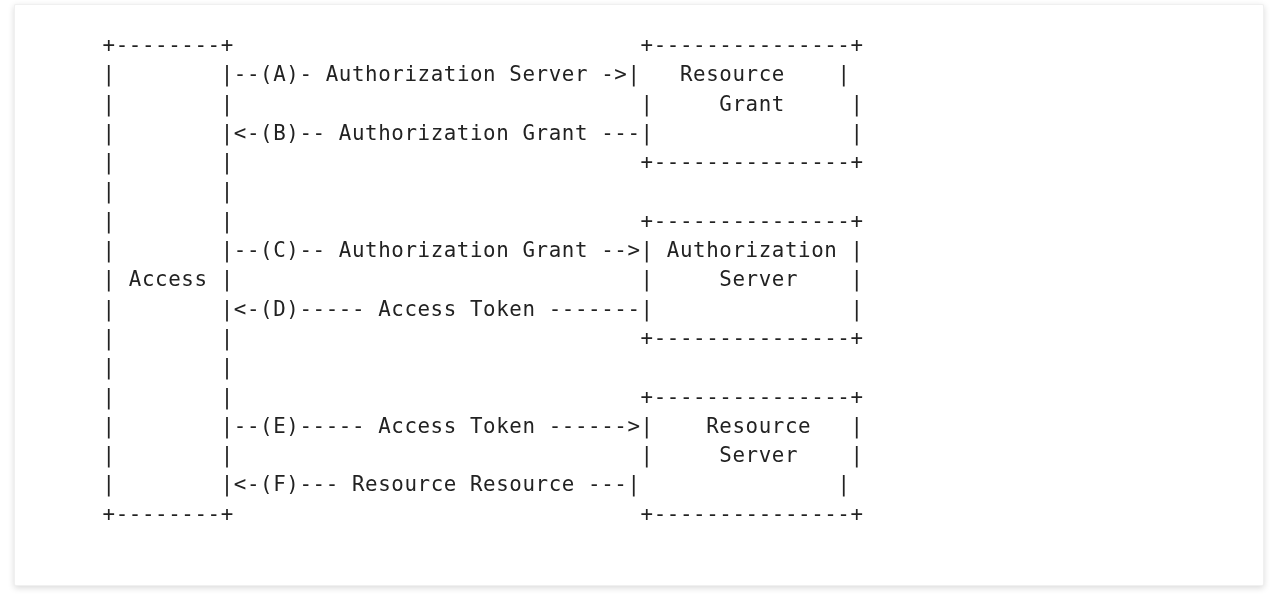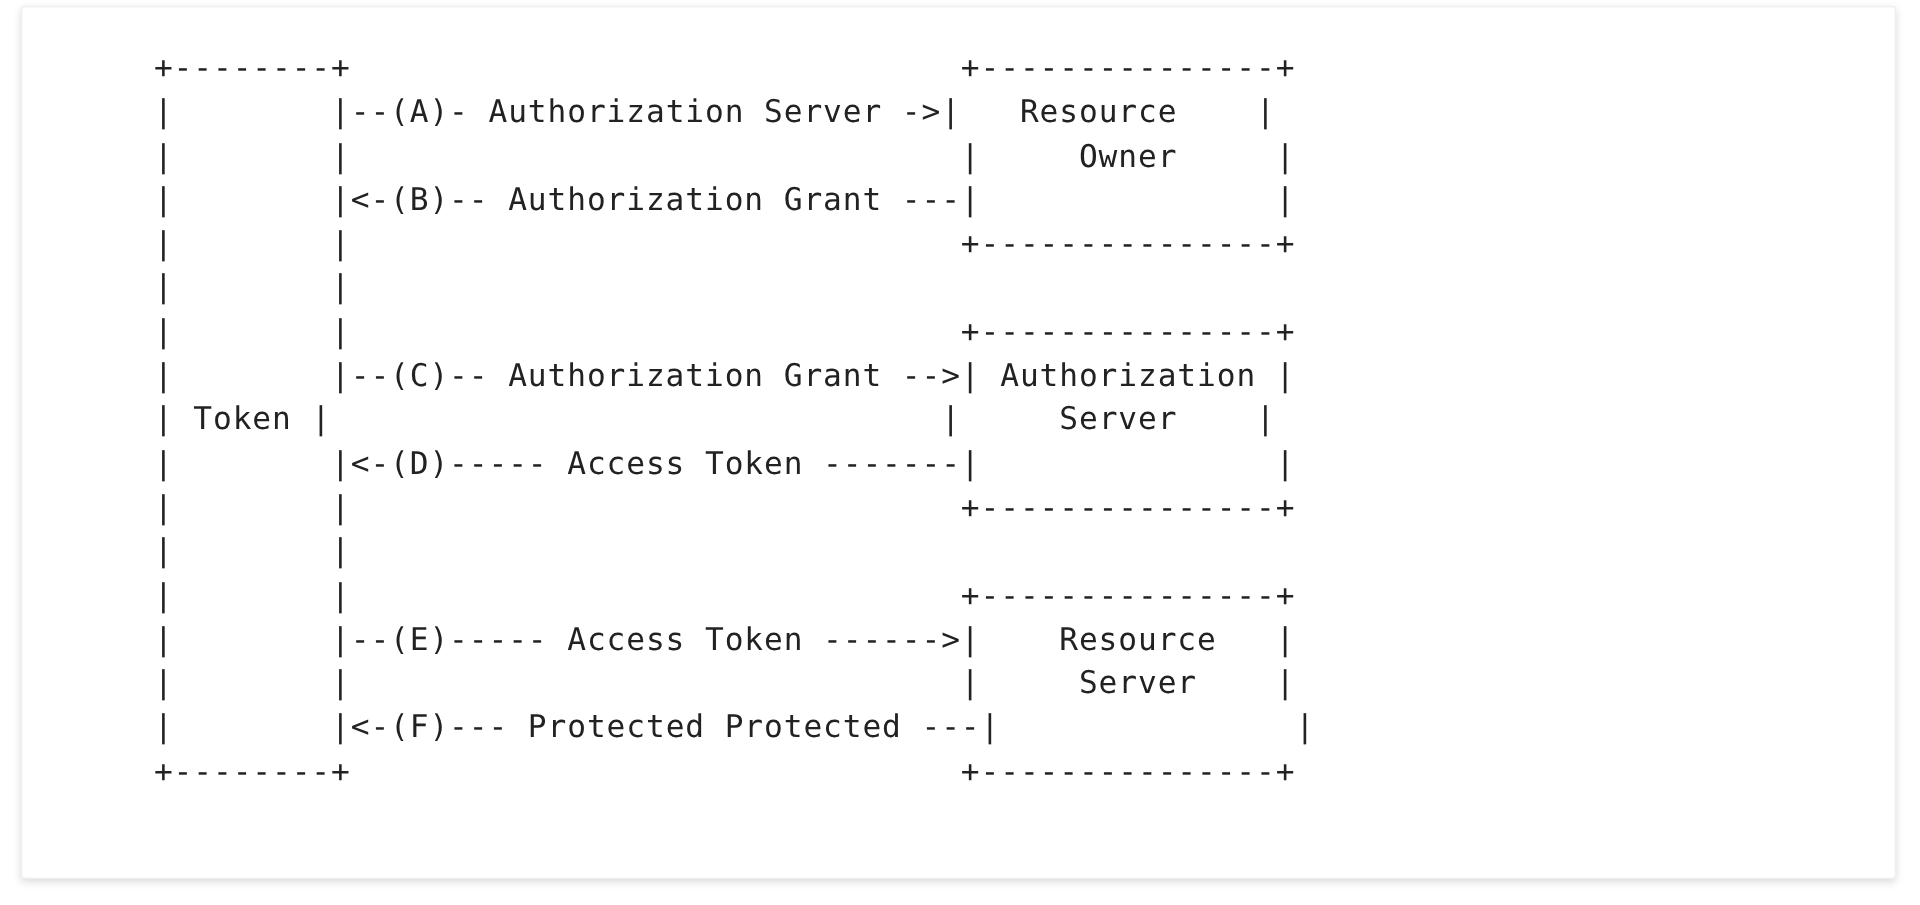--- a/index.html
+++ b/index.html
@@ -32,28 +32,28 @@
     color: #222;
     white-space: pre;
   }
 </style>
 </head>
 <body>
 
 <div class="card">
 <pre class="ascii">     +--------+                               +---------------+
      |        |--(A)- <span>Authorization Server</span> -&gt;|   <span>Resource</span>    |
-     |        |                               |     <span>Owner</span>     |
+     |        |                               |     <span>Grant</span>     |
      |        |&lt;-(B)-- <span>Authorization Grant</span> ---|               |
      |        |                               +---------------+
      |        |
      |        |                               +---------------+
      |        |--(C)-- <span>Authorization Grant</span> --&gt;| <span>Authorization</span> |
-     | <span>Token</span> |                               |     <span>Server</span>    |
+     | <span>Access</span> |                               |     <span>Server</span>    |
      |        |&lt;-(D)----- <span>Access Token</span> -------|               |
      |        |                               +---------------+
      |        |
      |        |                               +---------------+
      |        |--(E)----- <span>Access Token</span> ------&gt;|    <span>Resource</span>   |
      |        |                               |     <span>Server</span>    |
-     |        |&lt;-(F)--- <span>Protected Protected</span> ---|               |
+     |        |&lt;-(F)--- <span>Resource Resource</span> ---|               |
      +--------+                               +---------------+</pre>
 </div>
 
 </body></html>

